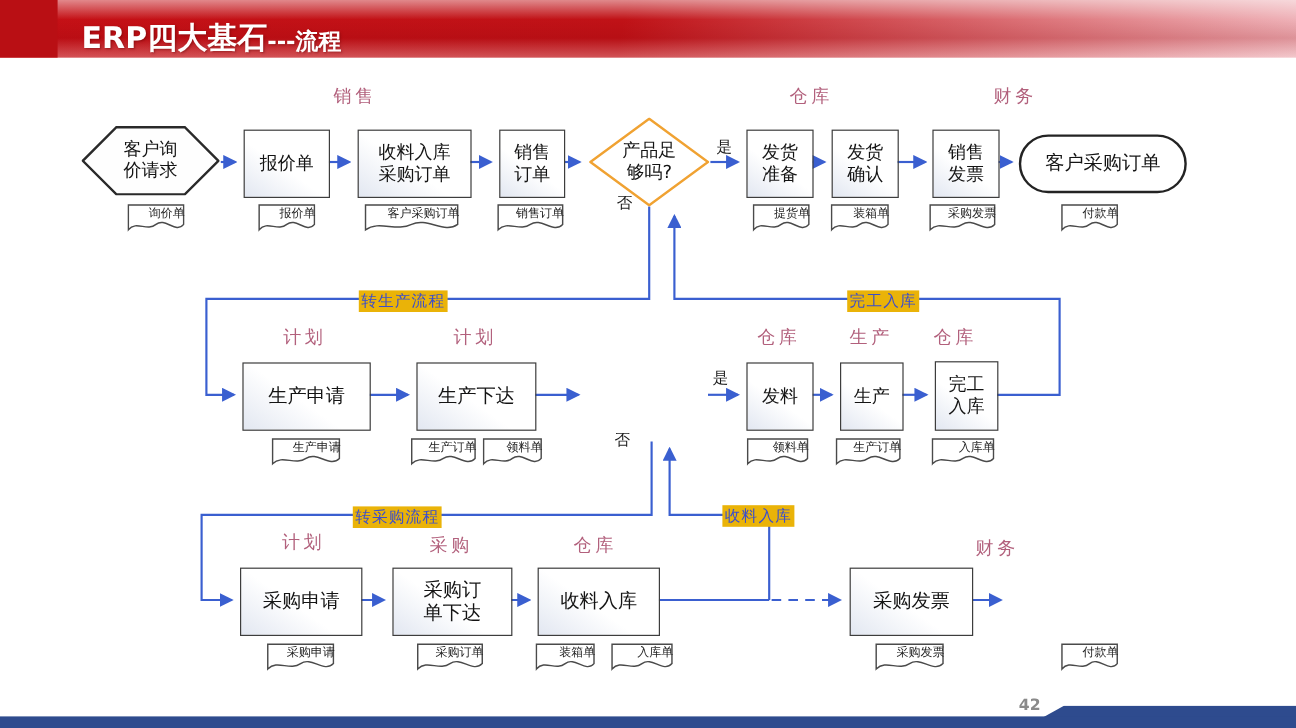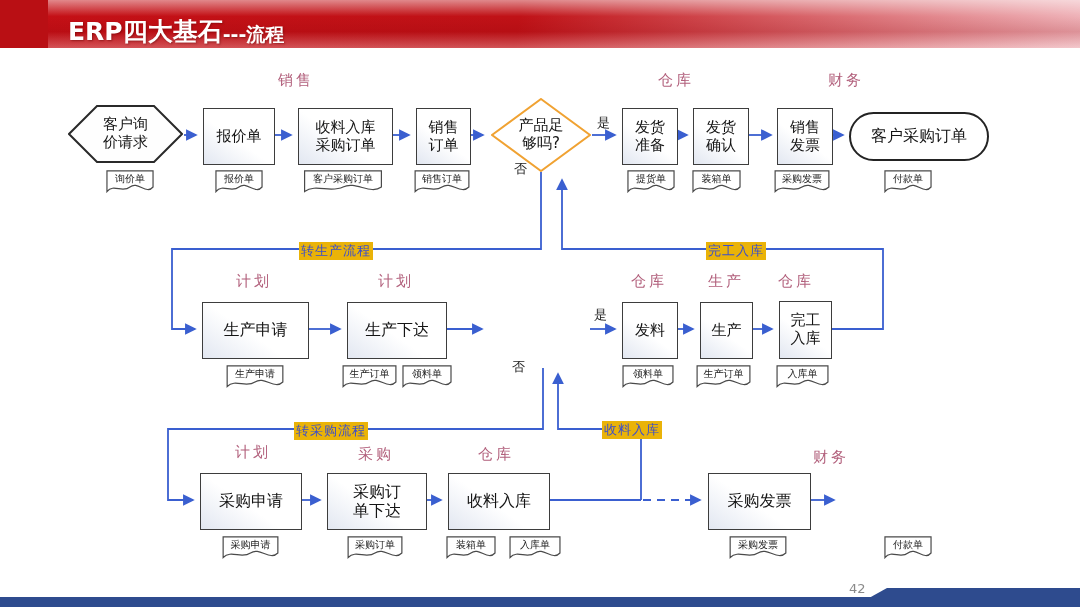--- a/index.html
+++ b/index.html
@@ -23,28 +23,28 @@
   .node{position:absolute;display:flex;align-items:center;justify-content:center;}
   .rect{border:1.6px solid #3d3d3d;background:linear-gradient(215deg,#ffffff 55%,#e2e7f1);}
   .node-label{white-space:pre-line;text-align:center;font-size:15px;line-height:1.18;color:#141414;position:relative;z-index:2;}
   .big .node-label{font-size:16px;}
   .shape-svg{position:absolute;inset:0;width:100%;height:100%;z-index:1;}
   .stadium{border:2.2px solid #232323;border-radius:30px;background:#ffffff;}
   .stadium .node-label{font-size:16px;}
 
   .doc{position:absolute;height:27px;}
   .doc-shape{position:absolute;inset:0;width:100%;height:100%;}
-  .doc-label{position:relative;display:block;text-align:center;font-size:10px;line-height:19px;color:#222;z-index:2;}
+  .doc-label{position:relative;display:block;text-align:right;font-size:10px;line-height:19px;color:#222;z-index:2;}
 
   .dept{position:absolute;color:#b2607c;font-size:15px;letter-spacing:3px;}
   .decision{position:absolute;font-size:13px;color:#1c1c1c;}
   .flow-label{position:absolute;color:#3b4ecc;font-size:13px;background:#eab308;padding:0 2px;letter-spacing:1px;}
 
   
-  .page-num{position:absolute;left:849px;top:581px;font-size:13px;font-weight:normal;color:#8a8a8a;}
+  .page-num{position:absolute;left:849px;top:581px;font-size:13px;font-weight:bold;color:#8a8a8a;}
   .footer-flag{position:absolute;left:869px;top:588px;width:211px;height:10px;background:#2e4b8e;
       clip-path:polygon(18px 0,100% 0,100% 100%,0 100%);}
   .footer-bar{position:absolute;left:0;top:597px;width:1080px;height:10px;background:#2e4b8e;}
 </style>
 </head>
 <body>
 
 <div class="slide">
 
   <div class="header">

